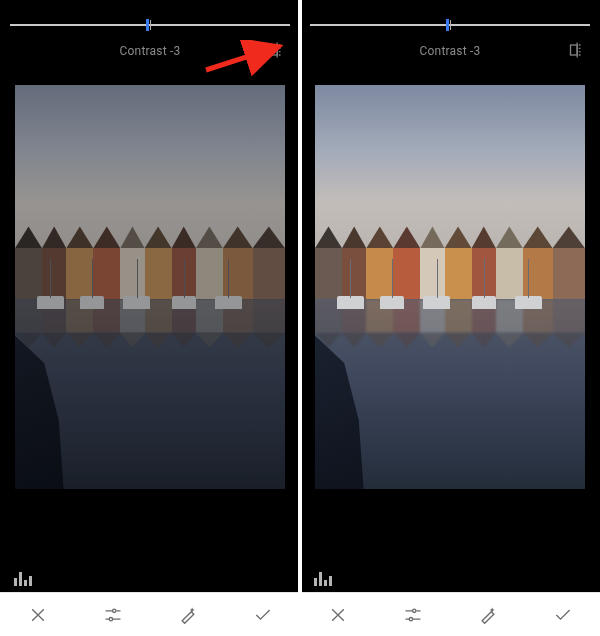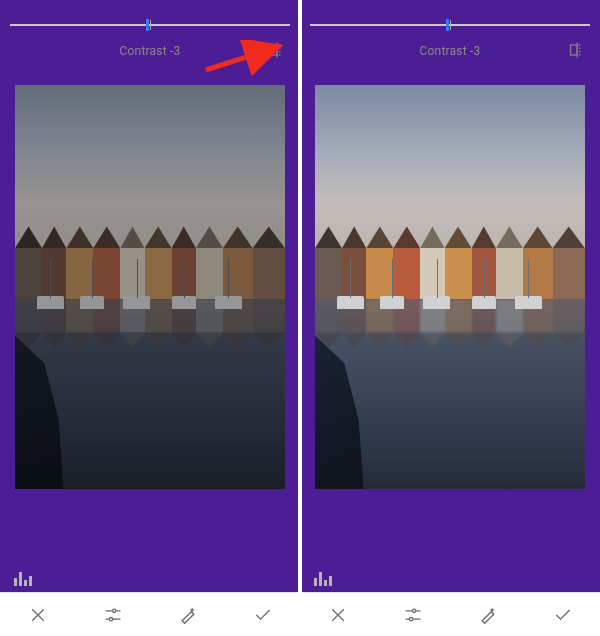--- a/index.html
+++ b/index.html
@@ -6,21 +6,21 @@
   html, body { width: 600px; height: 636px; overflow: hidden; }
   body {
     font-family: Roboto, "Helvetica Neue", Arial, sans-serif;
     background: #fff;
     display: flex;
   }
   .pane {
     width: 300px;
     height: 636px;
     position: relative;
-    background: #4c1d95;
+    background: #000000;
     display: flex;
     flex-direction: column;
     justify-content: flex-end;
   }
   .divider {
     position: absolute;
     left: 298px;
     top: 0;
     width: 4px;
     height: 636px;

